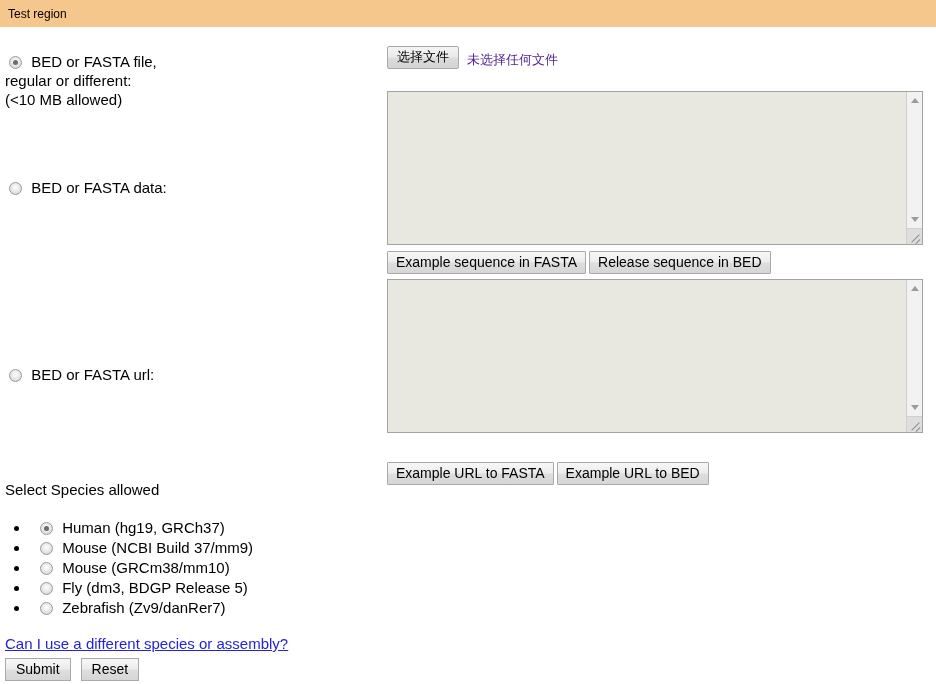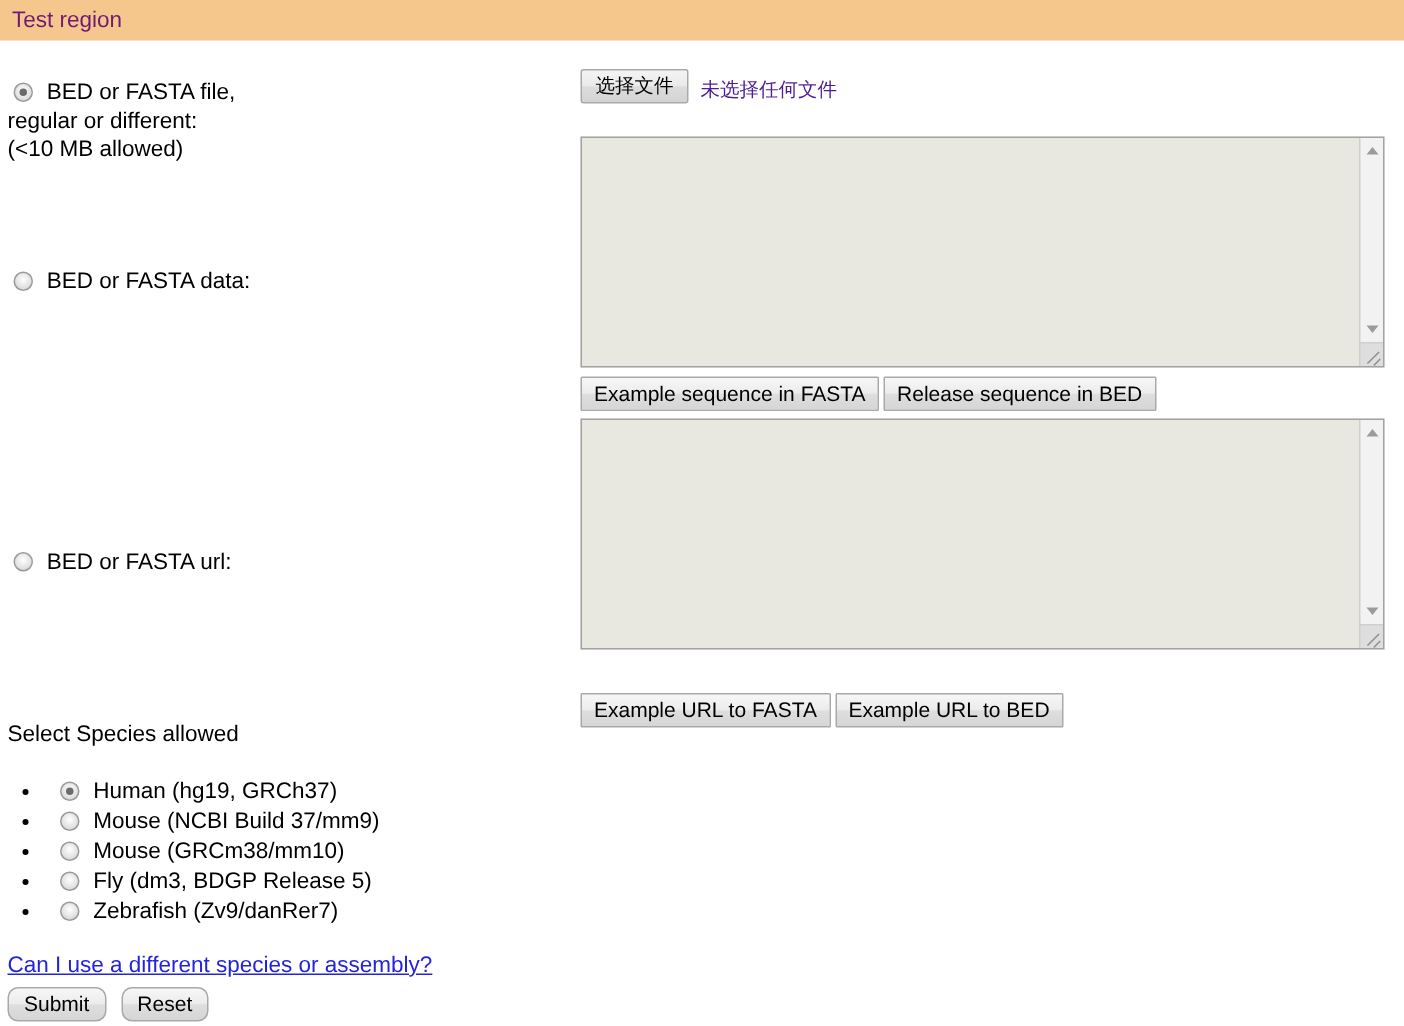--- a/index.html
+++ b/index.html
@@ -23,22 +23,22 @@
     position: absolute;
     left: 0; top: 0;
     width: 936px;
     height: 27px;
     background: #f6c78d;
     display: flex;
     align-items: center;
   }
   #header-bar .title {
     padding-left: 8px;
-    font-size: 15px;
-    color: #701a75;
+    font-size: 12px;
+    color: #000000;
     line-height: 1;
   }
 
   
   #form-area {
     position: absolute;
     left: 0; top: 27px;
     width: 936px;
   }
 
@@ -245,21 +245,21 @@
   .action-btn {
     font-family: "Liberation Sans", sans-serif;
     font-size: 14px;
     line-height: 16px;
     padding: 2px 10px 3px 10px;
     border: 1px solid #a9a9a9;
     background: linear-gradient(to bottom, #f7f7f7 0%, #ececec 48%, #dedede 52%, #d6d6d6 100%);
     color: #000;
     cursor: pointer;
     margin-right: 10px;
-    border-radius: 7px;
+    border-radius: 0;
   }
 </style>
 </head>
 <body>
 
 <div id="header-bar">
   <span class="title">Test region</span>
 </div>
 
 <div id="form-area">

